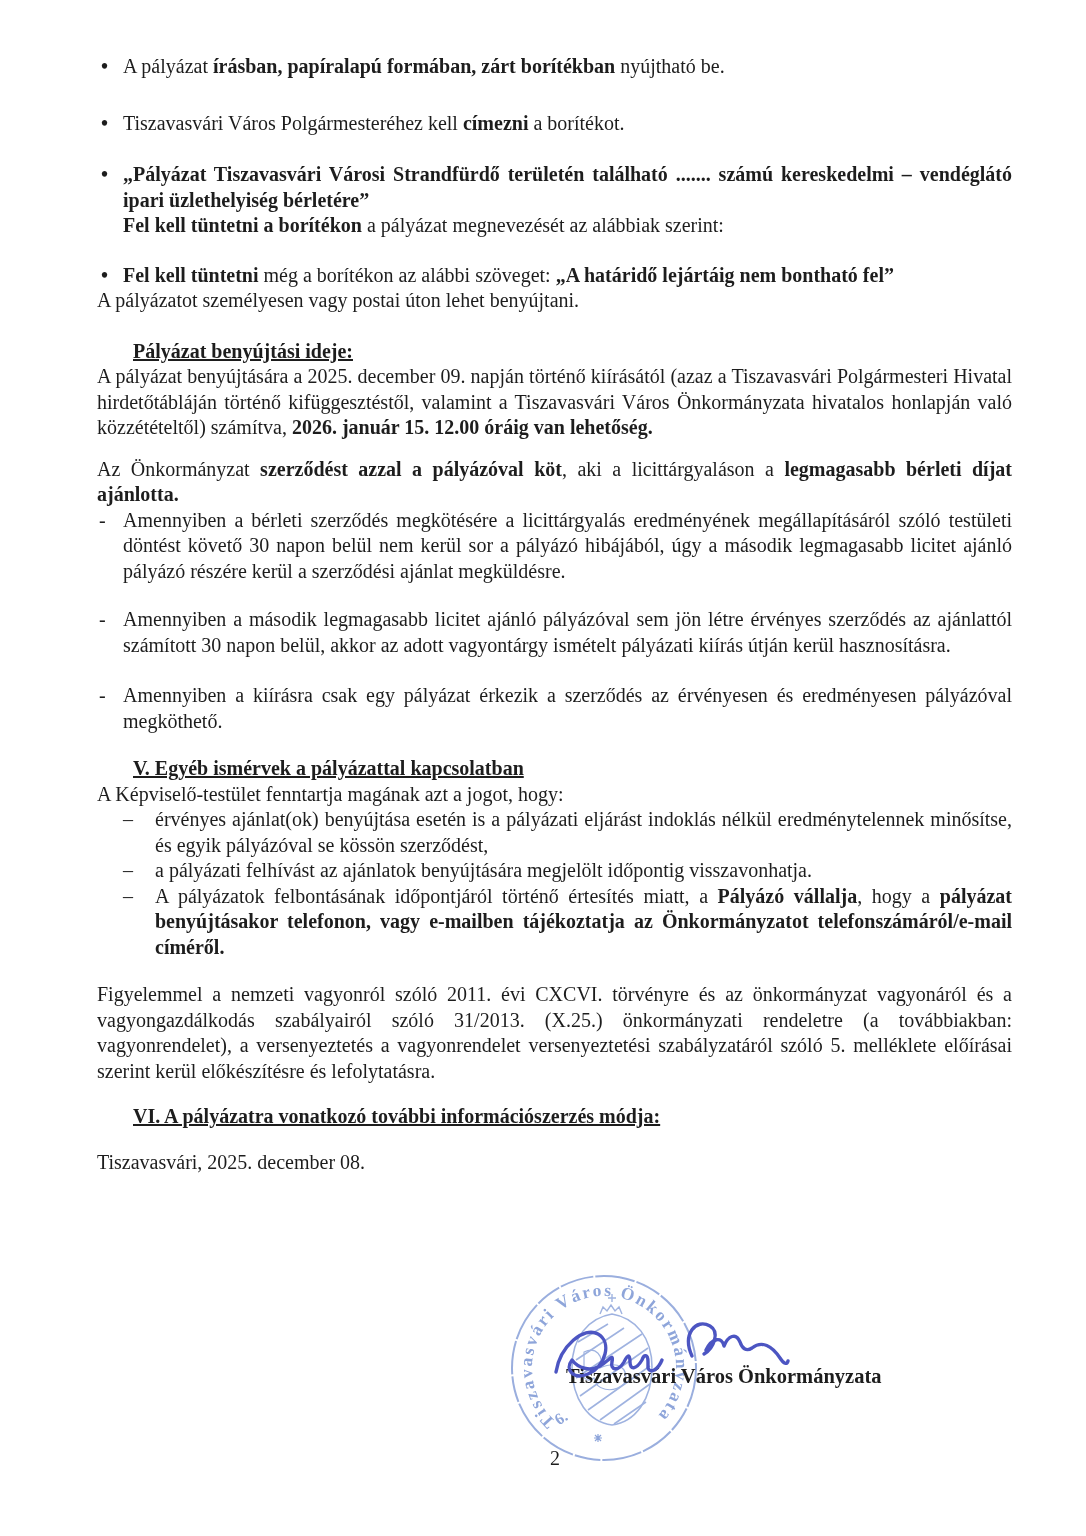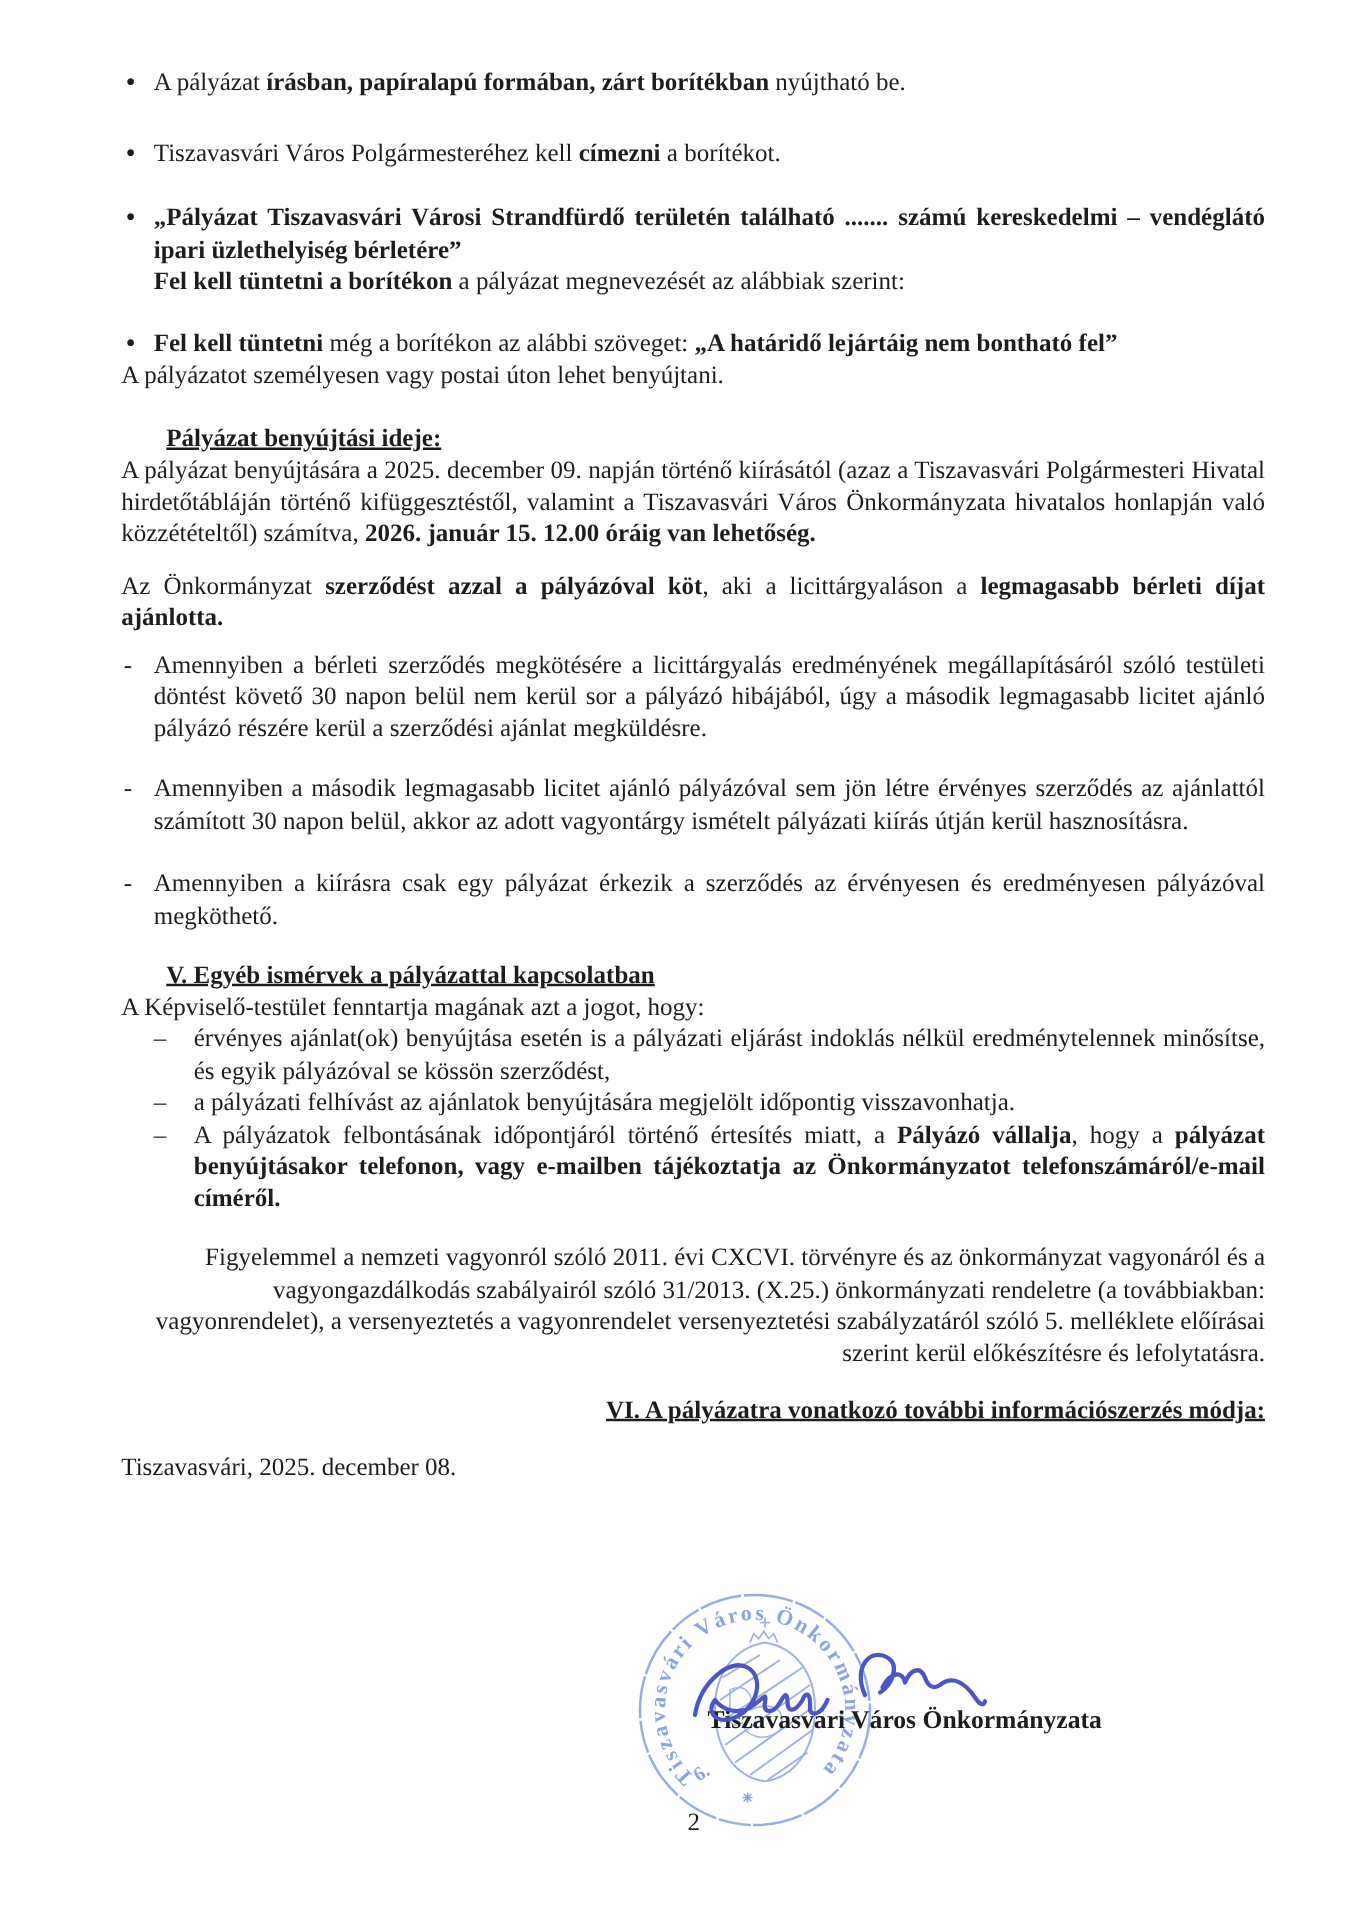--- a/index.html
+++ b/index.html
@@ -25,22 +25,22 @@
   .dash-item{position:relative;padding-left:26px;}
   .dash-item .mk{position:absolute;left:2px;top:0;}
   
   .idash-item{position:relative;margin-left:26px;padding-left:32px;}
   .idash-item .mk{position:absolute;left:0;top:0;}
   .heading{font-weight:bold;margin-left:36px;}
   .heading .u{text-decoration:underline;}
   
   .mb31{margin-bottom:31px;} .mb26{margin-bottom:26px;} .mb25{margin-bottom:25px;}
   .mb24{margin-bottom:24px;} .mb23{margin-bottom:23px;} .mb22{margin-bottom:22px;}
-  .mb20{margin-bottom:20px;text-align:right;} .mb18{margin-bottom:18px;} .mb16{margin-bottom:16px;}
-  .mb4{margin-bottom:12px;}
+  .mb20{margin-bottom:20px;} .mb18{margin-bottom:18px;} .mb16{margin-bottom:16px;}
+  .mb4{margin-bottom:0;}
   
   .stamp-wrap{position:absolute;left:508px;top:1272px;width:192px;height:192px;z-index:1;opacity:.85;}
   .sig-wrap{position:absolute;left:540px;top:1308px;width:250px;height:90px;z-index:3;}
   .sig-name{position:absolute;left:566px;top:1364px;width:340px;font-weight:bold;font-size:20.5px;z-index:2;}
   .page-num{position:absolute;left:535px;top:1446px;width:40px;text-align:center;z-index:1;}
 </style>
 </head>
 <body>
 
 <div class="page">

